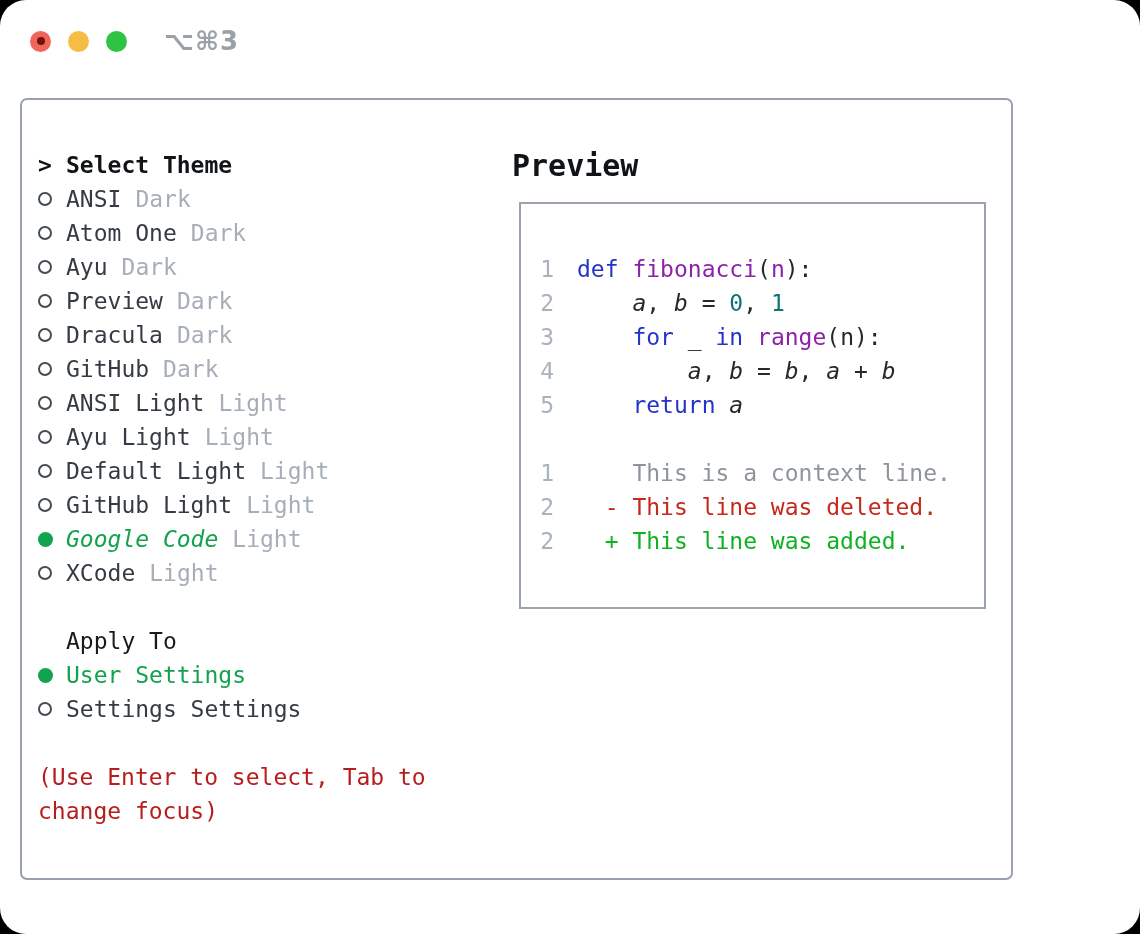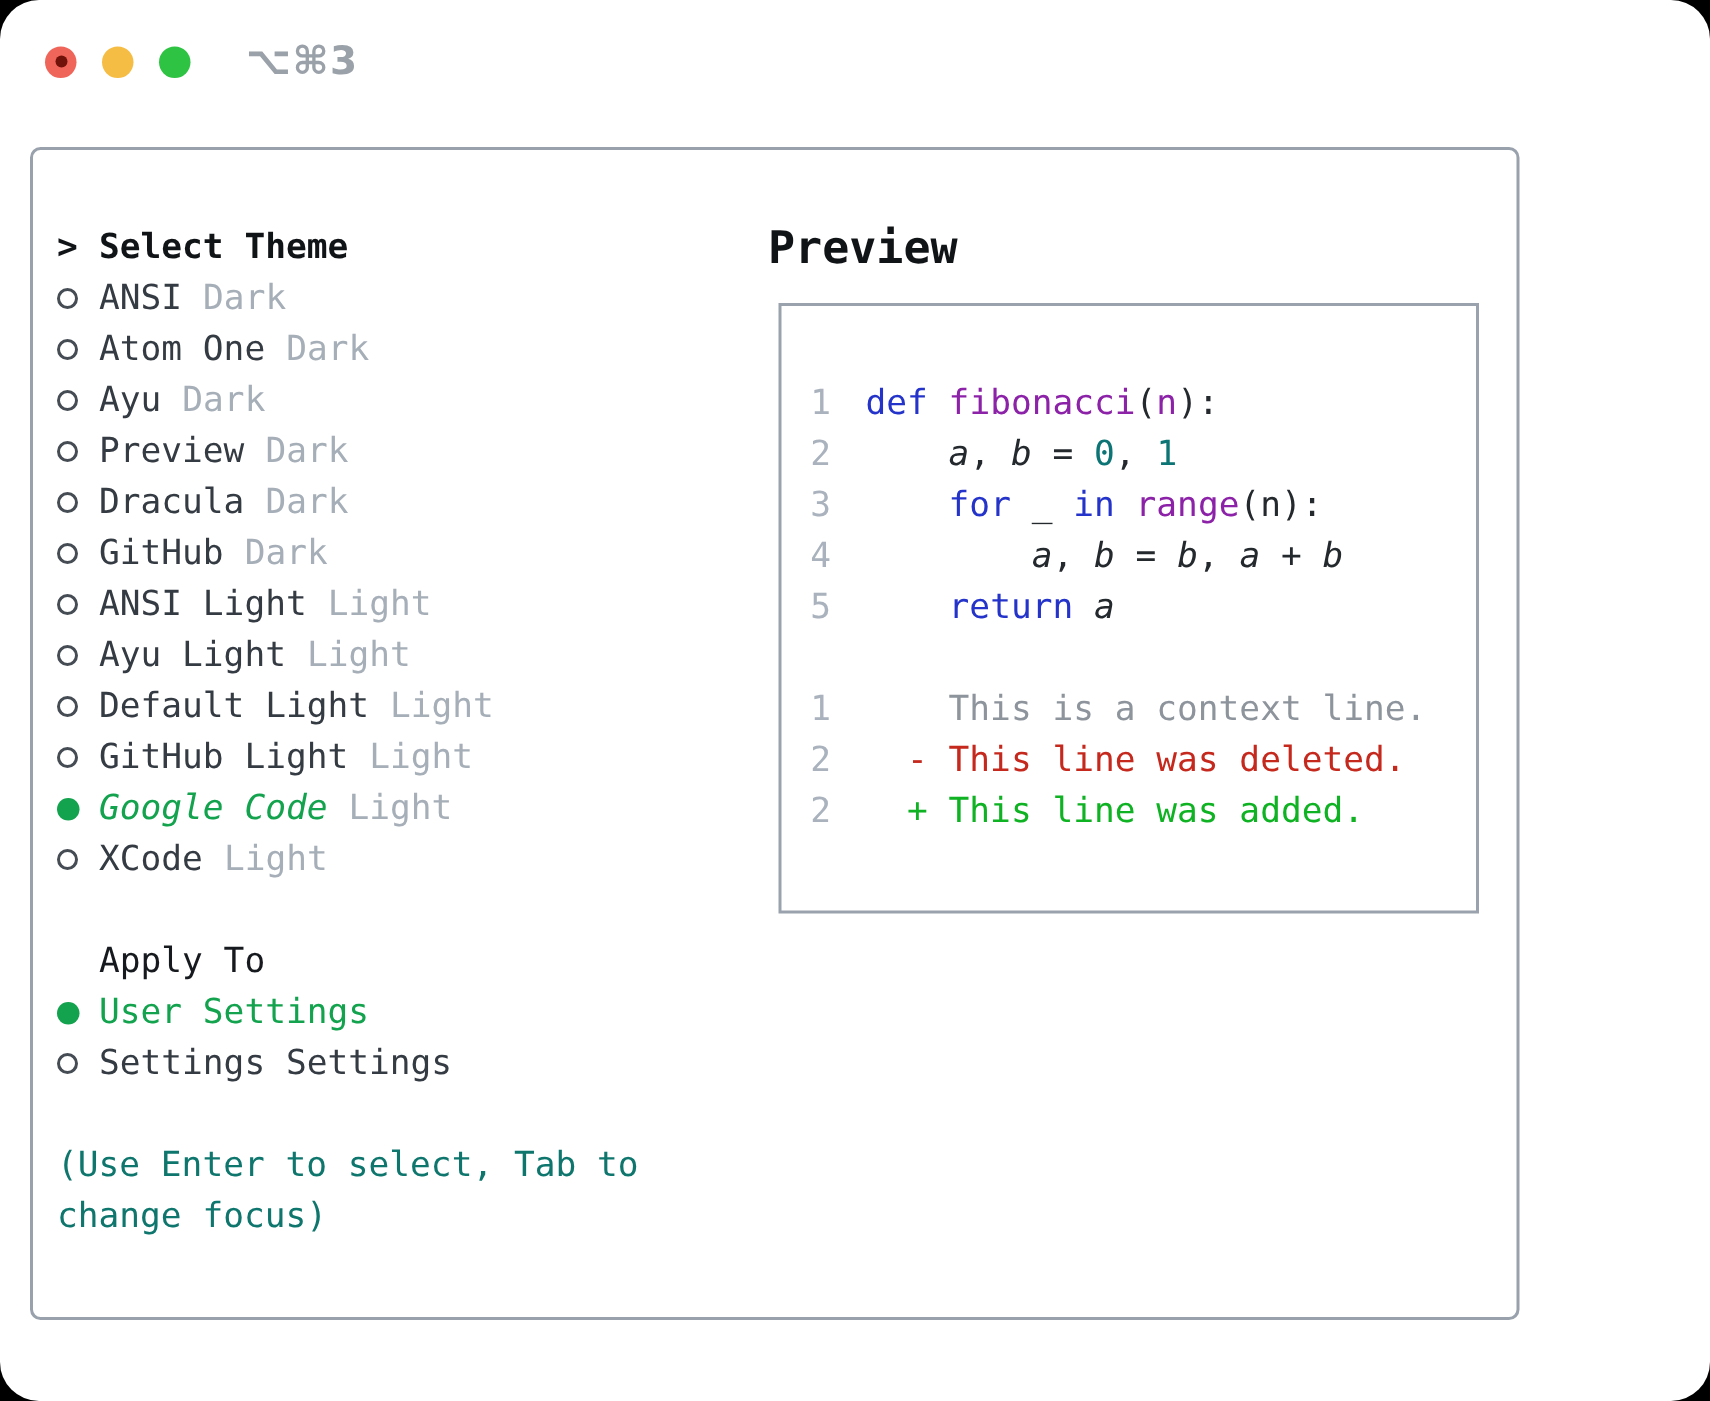--- a/index.html
+++ b/index.html
@@ -31,21 +31,21 @@
   .dot-selected{width:15px;height:15px;border-radius:50%;background:#13a24d;}
   .prompt{font-weight:bold;color:#111417;font-size:23px;}
   .header-label{font-weight:bold;color:#111417;}
   .theme-name{color:#353b43;}
   .theme-name.selected{color:#13a24d;font-style:italic;}
   .variant{color:#a6aeb8;margin-left:14px;}
   .apply-block{margin-top:34px;}
   .apply-label{color:#16191d;}
   .opt-label{color:#353b43;text-align:center;}
   .opt-label.selected{color:#13a24d;}
-  .hint{margin-top:34px;color:#0f766e;font-size:23px;line-height:34px;}
+  .hint{margin-top:34px;color:#b91c1c;font-size:23px;line-height:34px;}
   
   .preview-title{font-weight:bold;color:#111417;font-size:30px;height:34px;display:flex;align-items:center;margin-left:12px;}
   .preview-box{
     margin-left:19px;margin-right:25px;margin-top:20px;height:407px;
     border:2px solid #9aa3ad;box-sizing:border-box;background:#fff;
     padding:48px 0 0 19px;overflow:hidden;
   }
   .code-line{height:34px;display:flex;align-items:center;font-size:23px;white-space:pre;}
   .ln{color:#a9b2bd;width:14px;text-align:right;flex:none;margin-right:23px;}
   .spacer{height:34px;}

